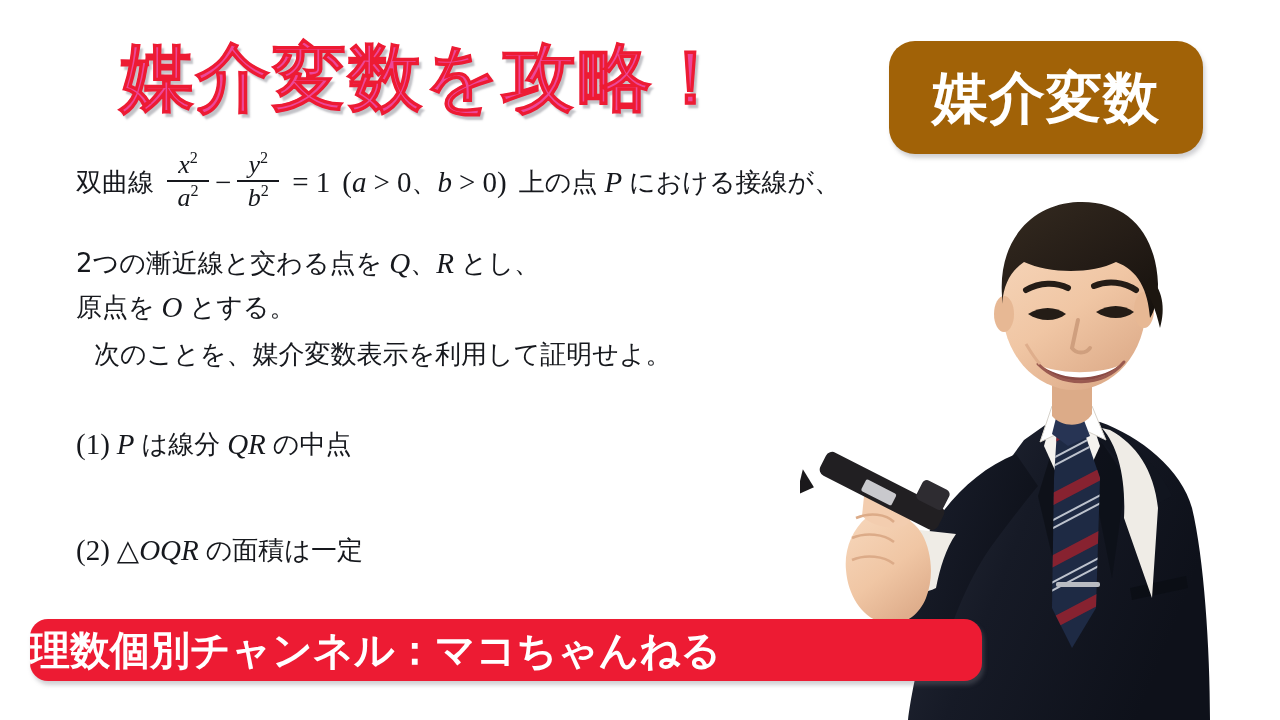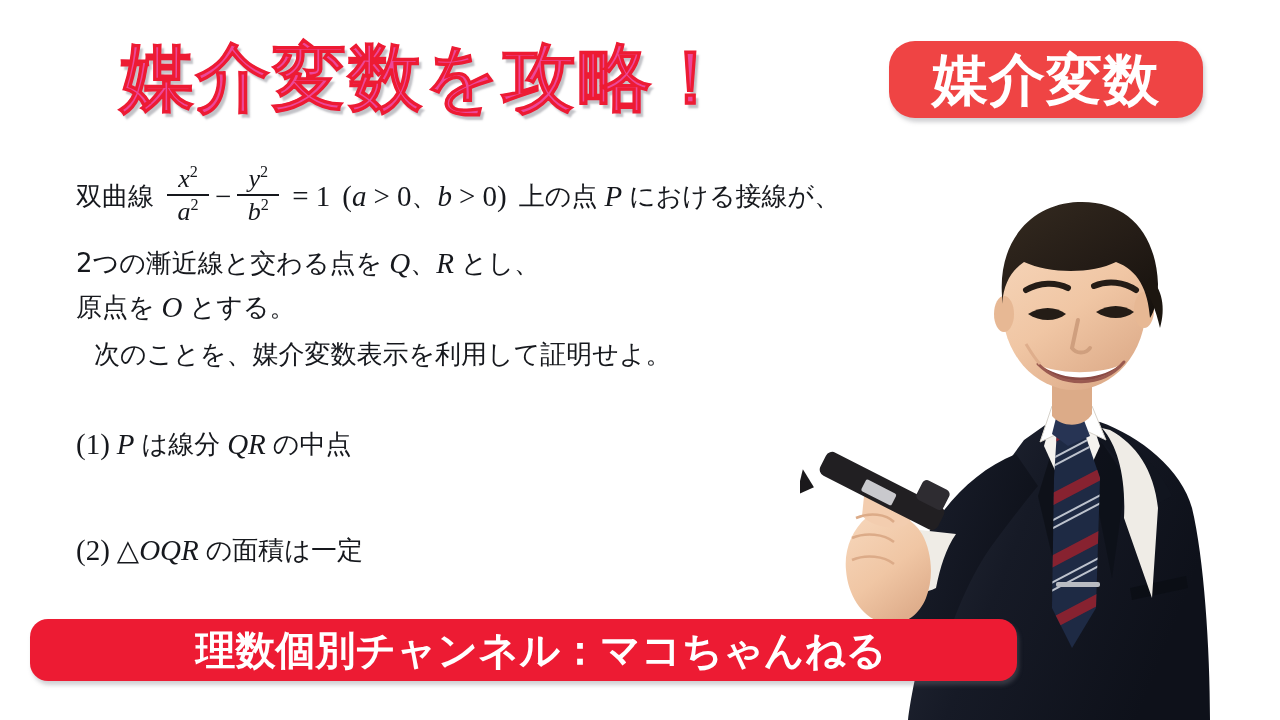--- a/index.html
+++ b/index.html
@@ -32,22 +32,22 @@
     text-shadow: 3px 4px 2px rgba(120,120,130,0.45);
     -webkit-text-stroke: 1px #ED1B33;
   }
 
   
   .topic-badge {
     position: absolute;
     left: 889px;
     top: 41px;
     width: 314px;
-    height: 77px;
-    background: #ef4444;
+    height: 113px;
+    background: #a16207;
     border-radius: 26px;
     box-shadow: 2px 4px 4px rgba(120,120,130,0.35);
     display: flex;
     align-items: center;
     justify-content: center;
   }
   .topic-badge-label {
     font-family: "DejaVu Sans", "Liberation Sans", sans-serif;
     font-weight: 900;
     font-size: 56px;
@@ -115,41 +115,40 @@
     background: #16181d;
     margin: 2px 0;
   }
   sup.exp {
     font-size: 0.62em;
     vertical-align: super;
     font-style: normal;
     line-height: 0;
   }
 
-  .line-1 { position:absolute; left:0;   top:14px;   }
+  .line-1 { position:absolute; left:0;   top:0;   }
   .line-2 { position:absolute; left:0;   top:96px; }
   .line-3 { position:absolute; left:0;   top:140px; }
   .line-4 { position:absolute; left:4px;   top:189px;margin-left:14px; }
   .line-q1{ position:absolute; left:0;   top:277px; }
   .line-q2{ position:absolute; left:0;   top:383px; }
 
   
   .channel-bar {
     position: absolute;
     left: 30px;
     top: 619px;
     width: 952px;
     height: 62px;
     background: #ED1B33;
     border-radius: 18px;
     box-shadow: 2px 4px 4px rgba(120,120,130,0.35);
     display: flex;
     align-items: center;
-    justify-content: center;
-    padding-left: 35px;
+    justify-content: flex-start;
   }
   .channel-label {
     font-family: "DejaVu Sans", "Liberation Sans", sans-serif;
     font-weight: 900;
     font-size: 40px;
     color: #ffffff;
     letter-spacing: 0px;
     line-height: 1;
     white-space: nowrap;
   }

